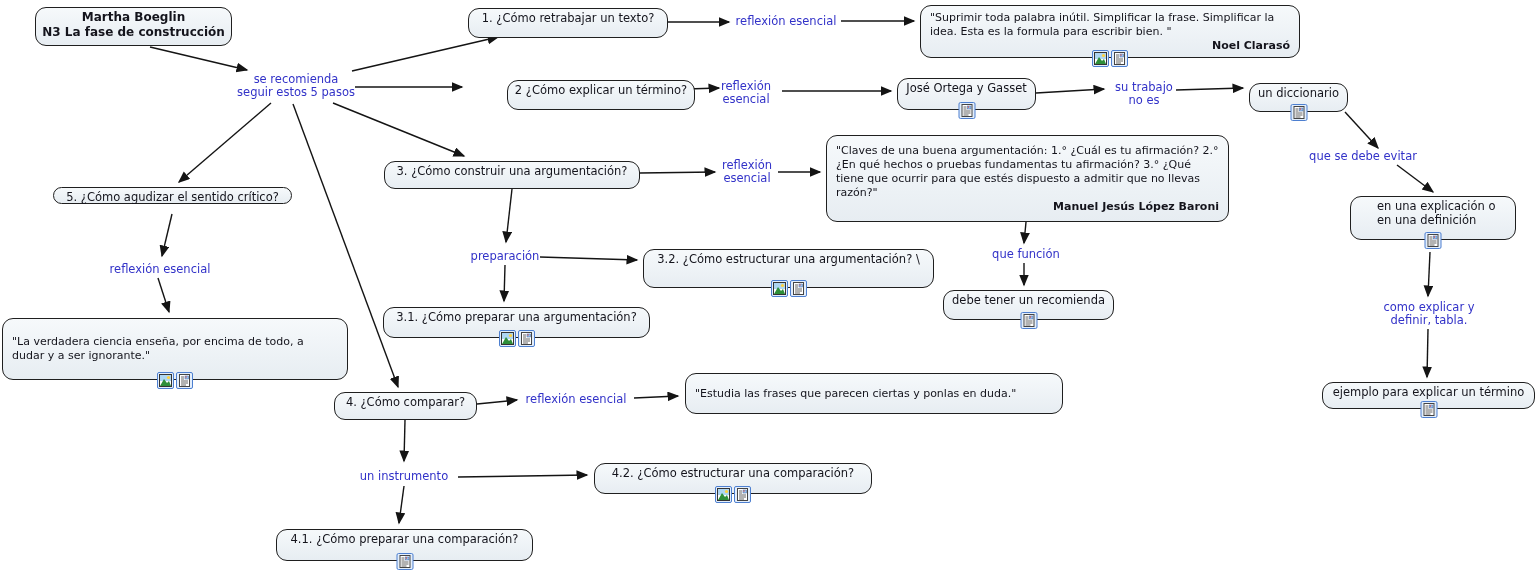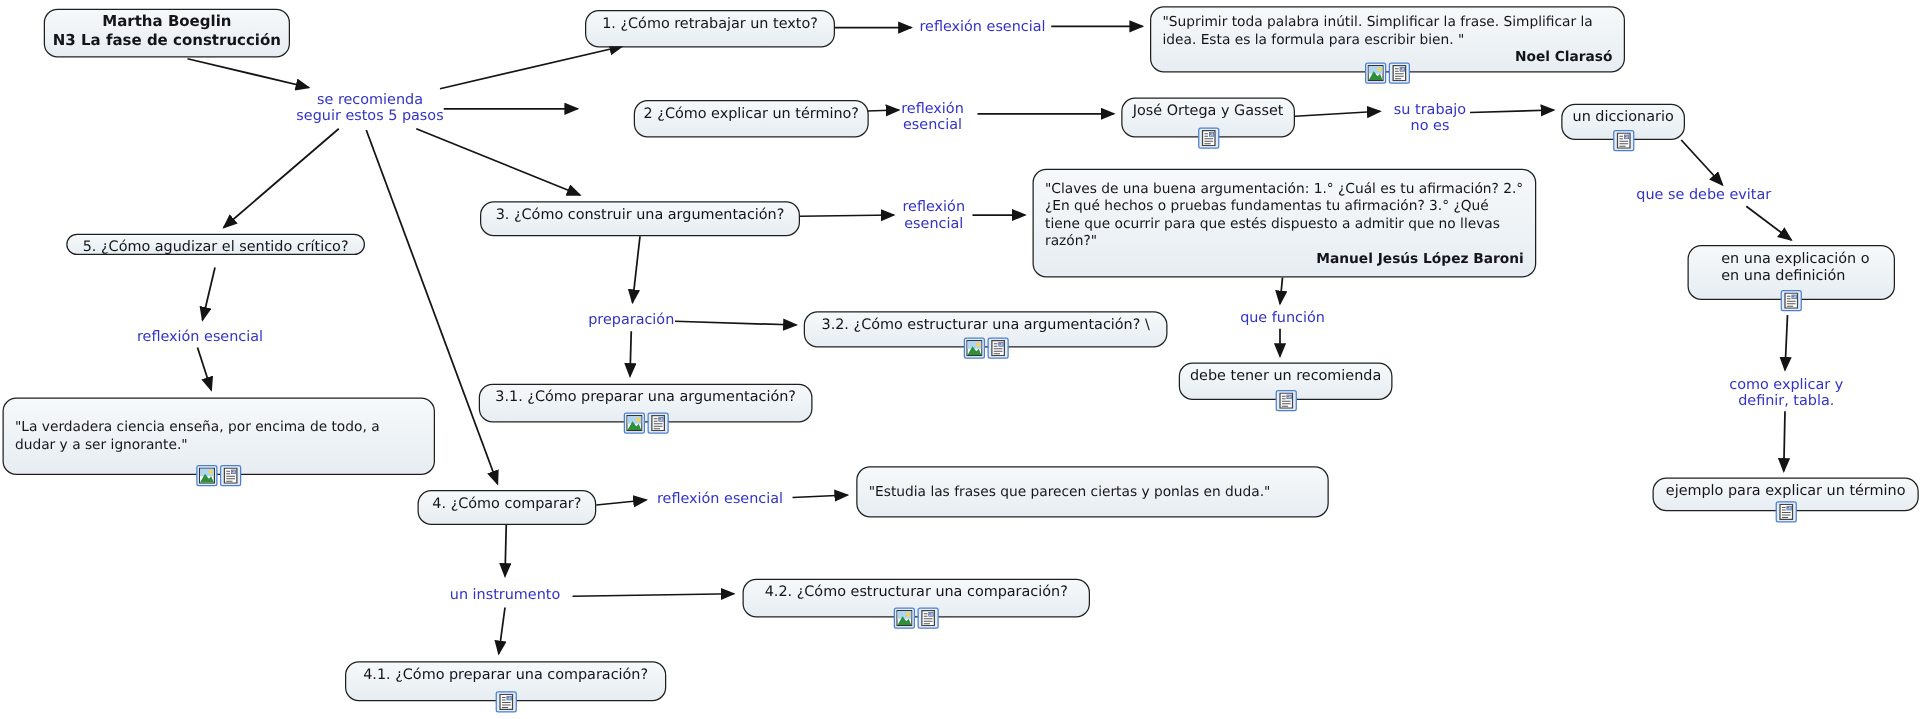--- a/index.html
+++ b/index.html
@@ -201,21 +201,21 @@
           <line x1="3" y1="3" x2="6" y2="3" stroke="#555" stroke-width="0.9"></line>
           <line x1="3" y1="5" x2="6" y2="5" stroke="#555" stroke-width="0.9"></line>
           <line x1="3" y1="7" x2="10" y2="7" stroke="#555" stroke-width="0.9"></line>
           <line x1="3" y1="9" x2="10" y2="9" stroke="#555" stroke-width="0.9"></line>
           <line x1="3" y1="11" x2="8" y2="11" stroke="#555" stroke-width="0.9"></line>
         </svg>
       </span>
   </span>
 </div>
 
-<div class="node" style="left:643px;top:249px;width:291px;height:29px;">
+<div class="node" style="left:643px;top:249px;width:291px;height:39px;">
   <span class="nw">3.2. ¿Cómo estructurar una argumentación? \</span>
   <span class="icons">
     <span class="icon">
         <svg width="13" height="13" viewBox="0 0 13 13">
           <rect x="0.5" y="0.5" width="12" height="12" fill="#ffffff" stroke="#333"></rect>
           <rect x="1" y="1" width="11" height="6" fill="#aed6f2"></rect>
           <circle cx="9.5" cy="3.5" r="1.6" fill="#ffd23e"></circle>
           <path d="M1 12 L5 5 L8 9 L10 7 L12 12 Z" fill="#2f8f3a"></path>
         </svg>
       </span>

